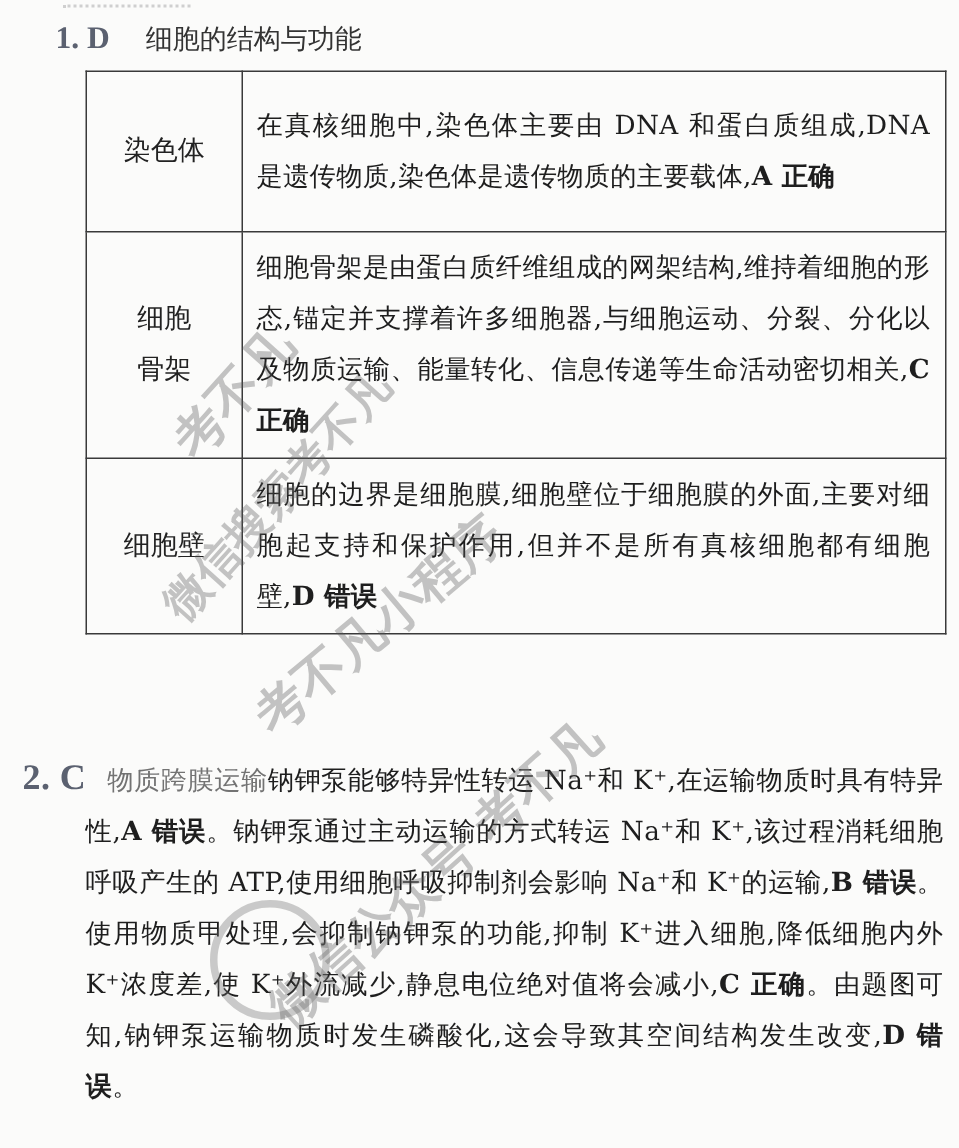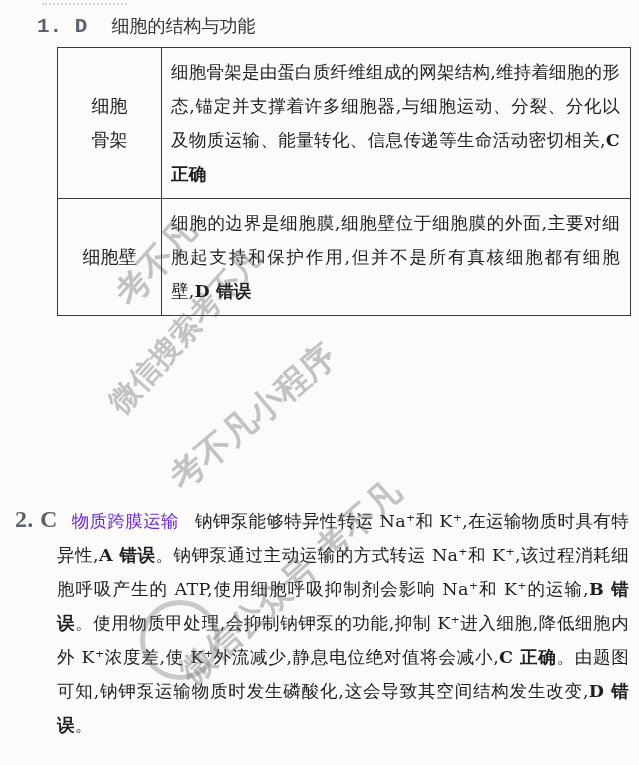--- a/index.html
+++ b/index.html
@@ -7,42 +7,42 @@
     width:639px; height:765px; overflow:hidden; position:relative;
     background:#fbfbfa;
     font-family: "DejaVu Serif", "Liberation Serif", serif;
     color:#1e1e1e;
   }
   .dots { position:absolute; left:42px; top:3px; width:85px; border-top:2px dotted #cfcfcf; }
   .q-head {
     position:absolute; left:37px; top:10px; height:30px;
     font-size:19px; line-height:30px; white-space:nowrap;
   }
-  .q-num { font-family:Liberation Mono, monospace; font-weight:bold; color:#5b6170; font-size:21px; }
+  .q-num { font-family:Liberation Serif, serif; font-weight:bold; color:#5b6170; font-size:21px; }
   .q-topic { color:#333; margin-left:18px; font-family:"DejaVu Sans", sans-serif; font-size:18px;text-align:center; }
   table.t1 {
     position:absolute; left:57px; top:47px; width:574px;
     border-collapse:collapse; border:1.6px solid #2a2a2a;
   }
   table.t1 td { border:1.2px solid #3a3a3a; padding:0; vertical-align:middle; }
   td.hdr {
     width:75px; text-align:center;
     font-family:"DejaVu Sans", sans-serif; font-size:18px; line-height:34px; color:#222;
   }
   td.body {
     padding:7px 10px 7px 9px !important;
     font-size:17.5px; line-height:34px; letter-spacing:0.2px; text-align:justify;
   }
   .b { font-weight:bold; }
   .para {
     position:absolute; left:57px; top:502px; width:572px;
     font-size:17.5px; line-height:34px; text-align:justify; letter-spacing:0.3px;
   }
   .para .q-num2 { font-family:"Liberation Serif", serif; font-weight:bold; color:#5b6170; font-size:24px; margin-left:-21px; }
-  .para .topic2 { color:#6d28d9; font-family:"DejaVu Sans", sans-serif; margin-left:14px; margin-right:16px; }
+  .para .topic2 { color:#737373; font-family:"DejaVu Sans", sans-serif; margin-left:14px; }
   .wm {
     position:absolute; color:rgba(90,90,90,0.35); font-family:"DejaVu Sans", sans-serif;
     font-weight:bold; white-space:nowrap; pointer-events:none; transform-origin:left top;
   }
   .wm-circle {
     position:absolute; left:140px; top:600px; width:70px; height:70px;
     border:5px solid rgba(110,110,110,0.35); border-radius:50%; pointer-events:none;
   }
 </style>
 </head>
@@ -50,20 +50,24 @@
 
 <div class="dots"></div>
 
 <div class="q-head">
   <span class="q-num">1. D</span>
   <span class="q-topic">细胞的结构与功能</span>
 </div>
 
 <table class="t1">
   <tbody>
+      <tr style="height:107px">
+    <td class="hdr">染色体</td>
+    <td class="body"><span>在真核细胞中,染色体主要由 DNA 和蛋白质组成,DNA 是遗传物质,染色体是遗传物质的主要载体,</span><span class="b">A 正确</span></td>
+  </tr>
   <tr style="height:149px">
     <td class="hdr" style="padding:12px 14px;"><span style="display:inline-block;width:40px;">细胞骨架</span></td>
     <td class="body"><span>细胞骨架是由蛋白质纤维组成的网架结构,维持着细胞的形态,锚定并支撑着许多细胞器,与细胞运动、分裂、分化以及物质运输、能量转化、信息传递等生命活动密切相关,</span><span class="b">C 正确</span></td>
   </tr>
   <tr style="height:109px">
     <td class="hdr">细胞壁</td>
     <td class="body"><span>细胞的边界是细胞膜,细胞壁位于细胞膜的外面,主要对细胞起支持和保护作用,但并不是所有真核细胞都有细胞壁,</span><span class="b">D 错误</span></td>
   </tr>
 </tbody>
   </table>

